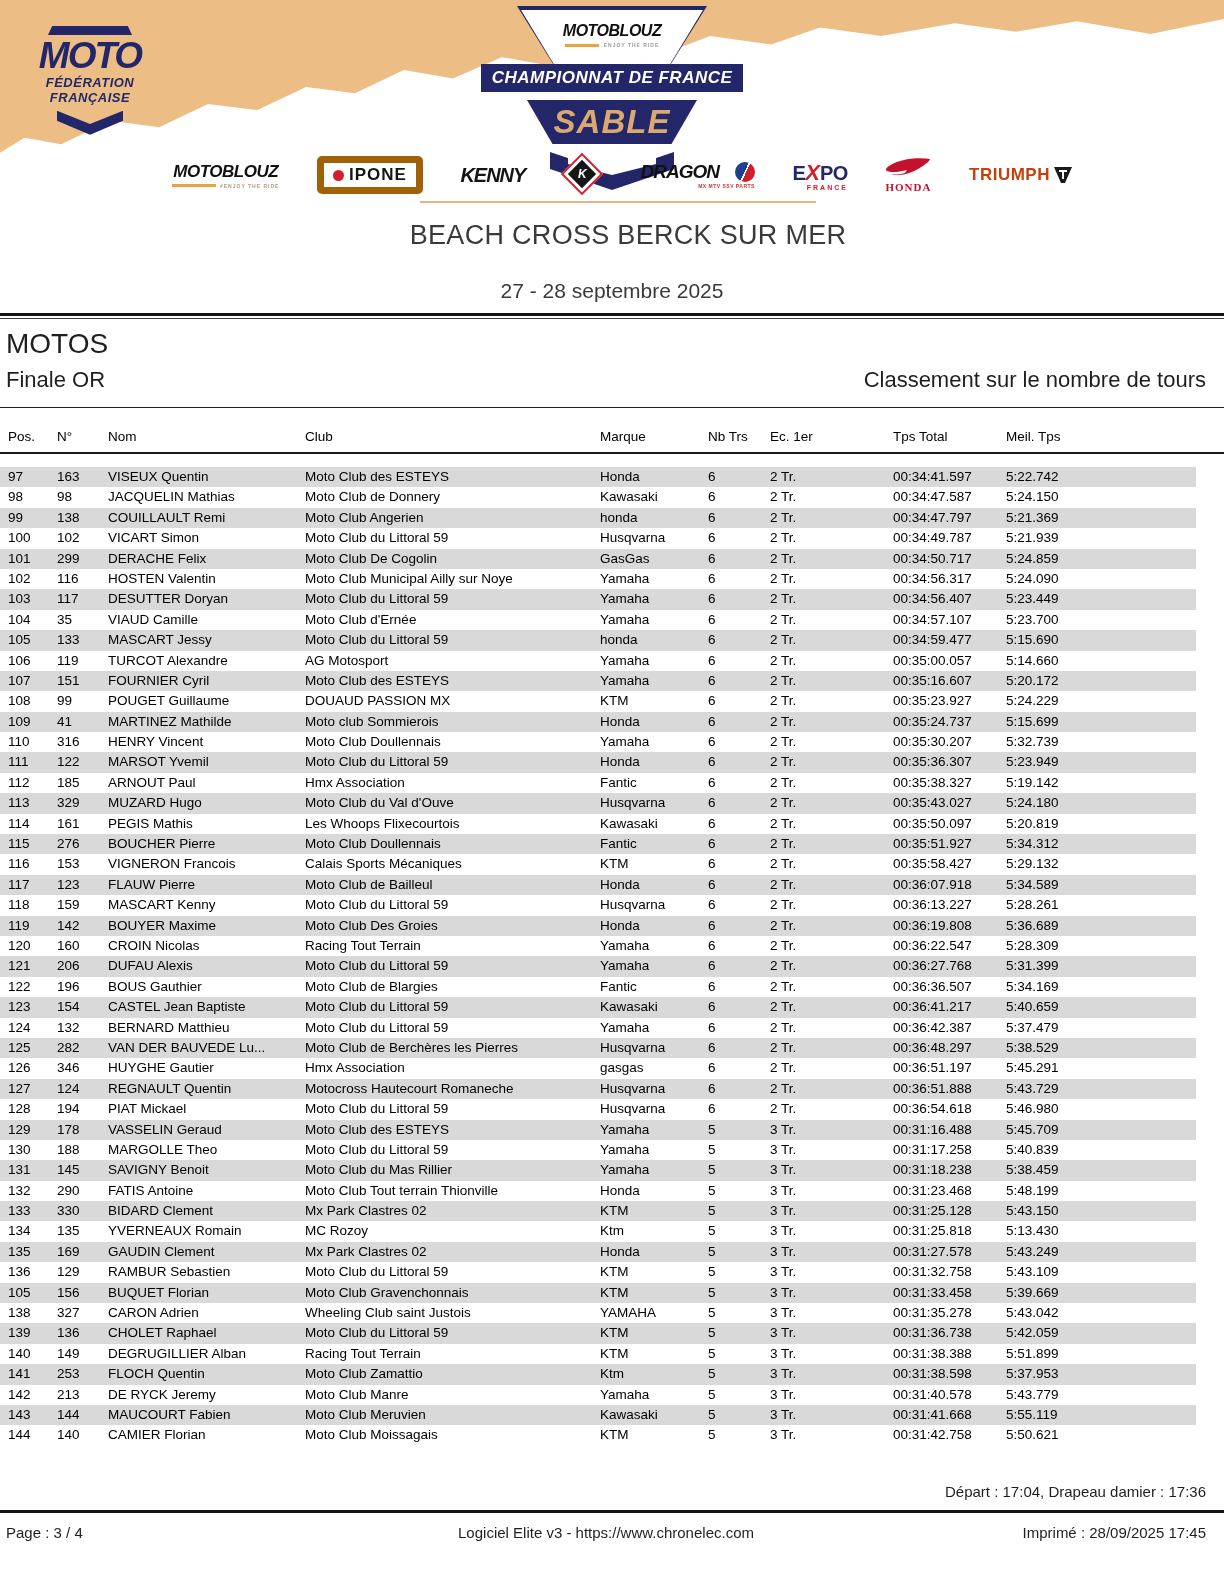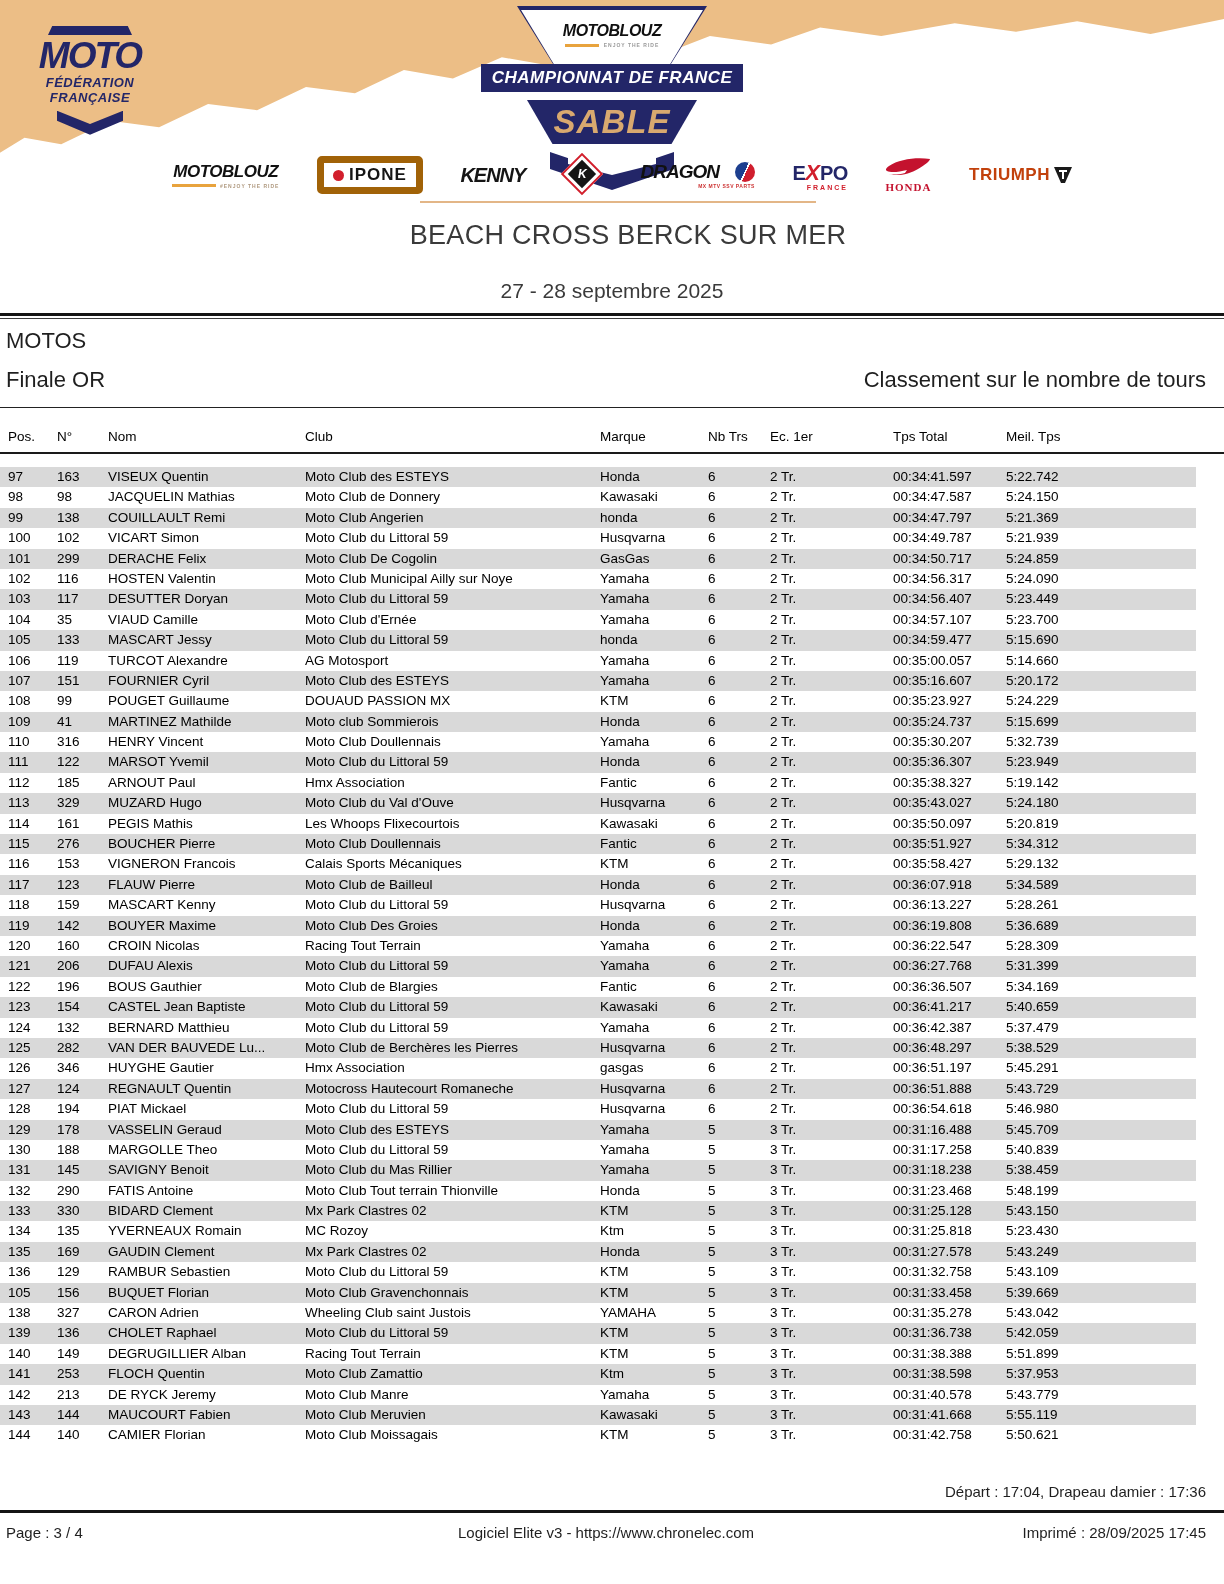--- a/index.html
+++ b/index.html
@@ -79,21 +79,21 @@
   .sp-triumph .tr-name { font-size:17px; font-weight:bold; color:#c2410c; letter-spacing:.5px; }
 
   
   .event-title { position:absolute; top:220px; left:16px; width:100%; text-align:center;
     font-size:27px; color:#3a3a3a; letter-spacing:.3px; }
   .event-date { position:absolute; top:279px; left:0; width:100%; text-align:center;
     font-size:21px; color:#3a3a3a; }
   .rule-double { position:absolute; top:313px; left:0; width:1224px; }
   .rule-double .r1 { height:3px; background:#141414; }
   .rule-double .r2 { height:1px; background:#3c3c3c; margin-top:2px; }
-  .category { position:absolute; top:328px; left:6px; font-size:22px; color:#1f1f1f; }
+  .category { position:absolute; top:328px; left:6px; font-size:28px; color:#1f1f1f; }
   .race-row { position:absolute; top:367px; left:6px; right:18px; display:flex; justify-content:space-between; }
   .race-name { font-size:22px; color:#1f1f1f; }
   .race-class { font-size:22px; color:#1f1f1f; }
   .rule-thin { position:absolute; top:407px; left:0; width:1224px; height:1px; background:#222; }
 
   
   .tgrid { display:grid; grid-template-columns:49px 51px 197px 295px 103px 67px 123px 113px 1fr;
     padding-left:8px; }
   .thead { position:absolute; top:429px; left:0; width:1210px; font-size:13.5px; color:#000; }
   .thead span { white-space:nowrap; }
@@ -641,21 +641,21 @@
       </div>
       <div class="trow tgrid">
         <span class="tc tc-pos">134</span>
         <span class="tc tc-num">135</span>
         <span class="tc tc-nom">YVERNEAUX Romain</span>
         <span class="tc tc-club">MC Rozoy</span>
         <span class="tc tc-marque">Ktm</span>
         <span class="tc tc-nb_trs">5</span>
         <span class="tc tc-ec_1er">3 Tr.</span>
         <span class="tc tc-tps_total">00:31:25.818</span>
-        <span class="tc tc-meil_tps">5:23.430</span>
+        <span class="tc tc-meil_tps">5:13.430</span>
       </div>
       <div class="trow tgrid shaded">
         <span class="tc tc-pos">135</span>
         <span class="tc tc-num">169</span>
         <span class="tc tc-nom">GAUDIN Clement</span>
         <span class="tc tc-club">Mx Park Clastres 02</span>
         <span class="tc tc-marque">Honda</span>
         <span class="tc tc-nb_trs">5</span>
         <span class="tc tc-ec_1er">3 Tr.</span>
         <span class="tc tc-tps_total">00:31:27.578</span>

